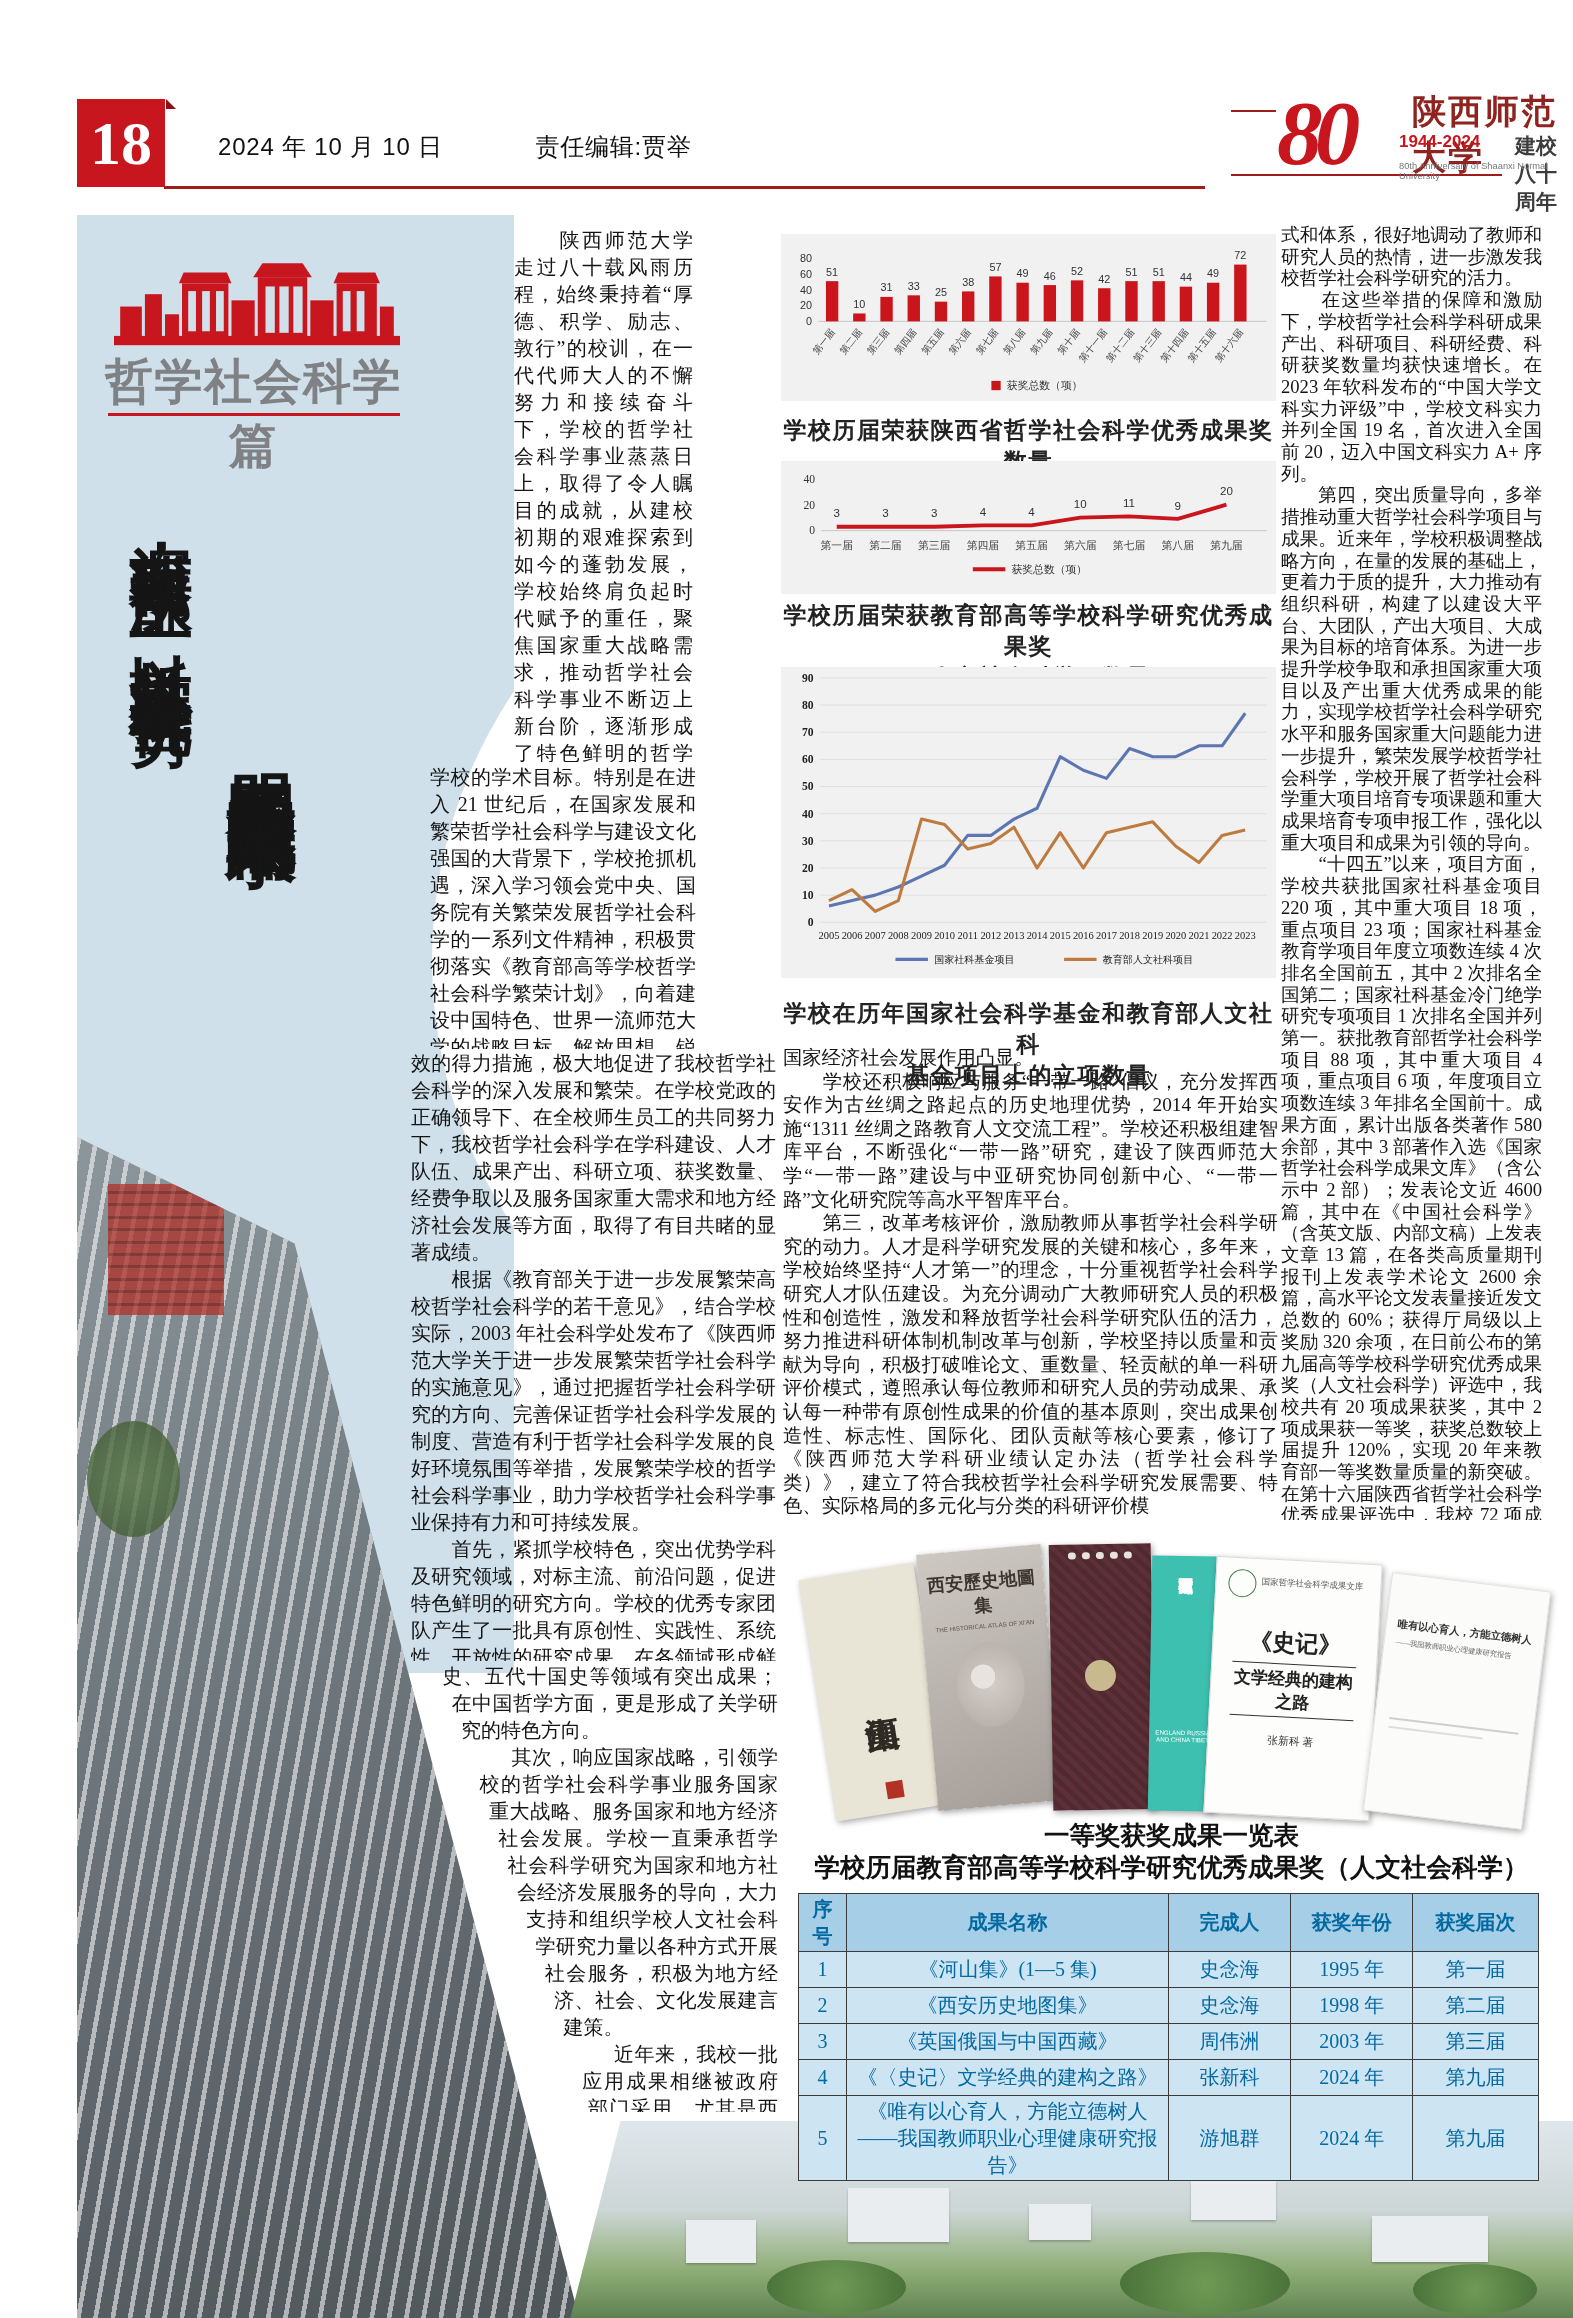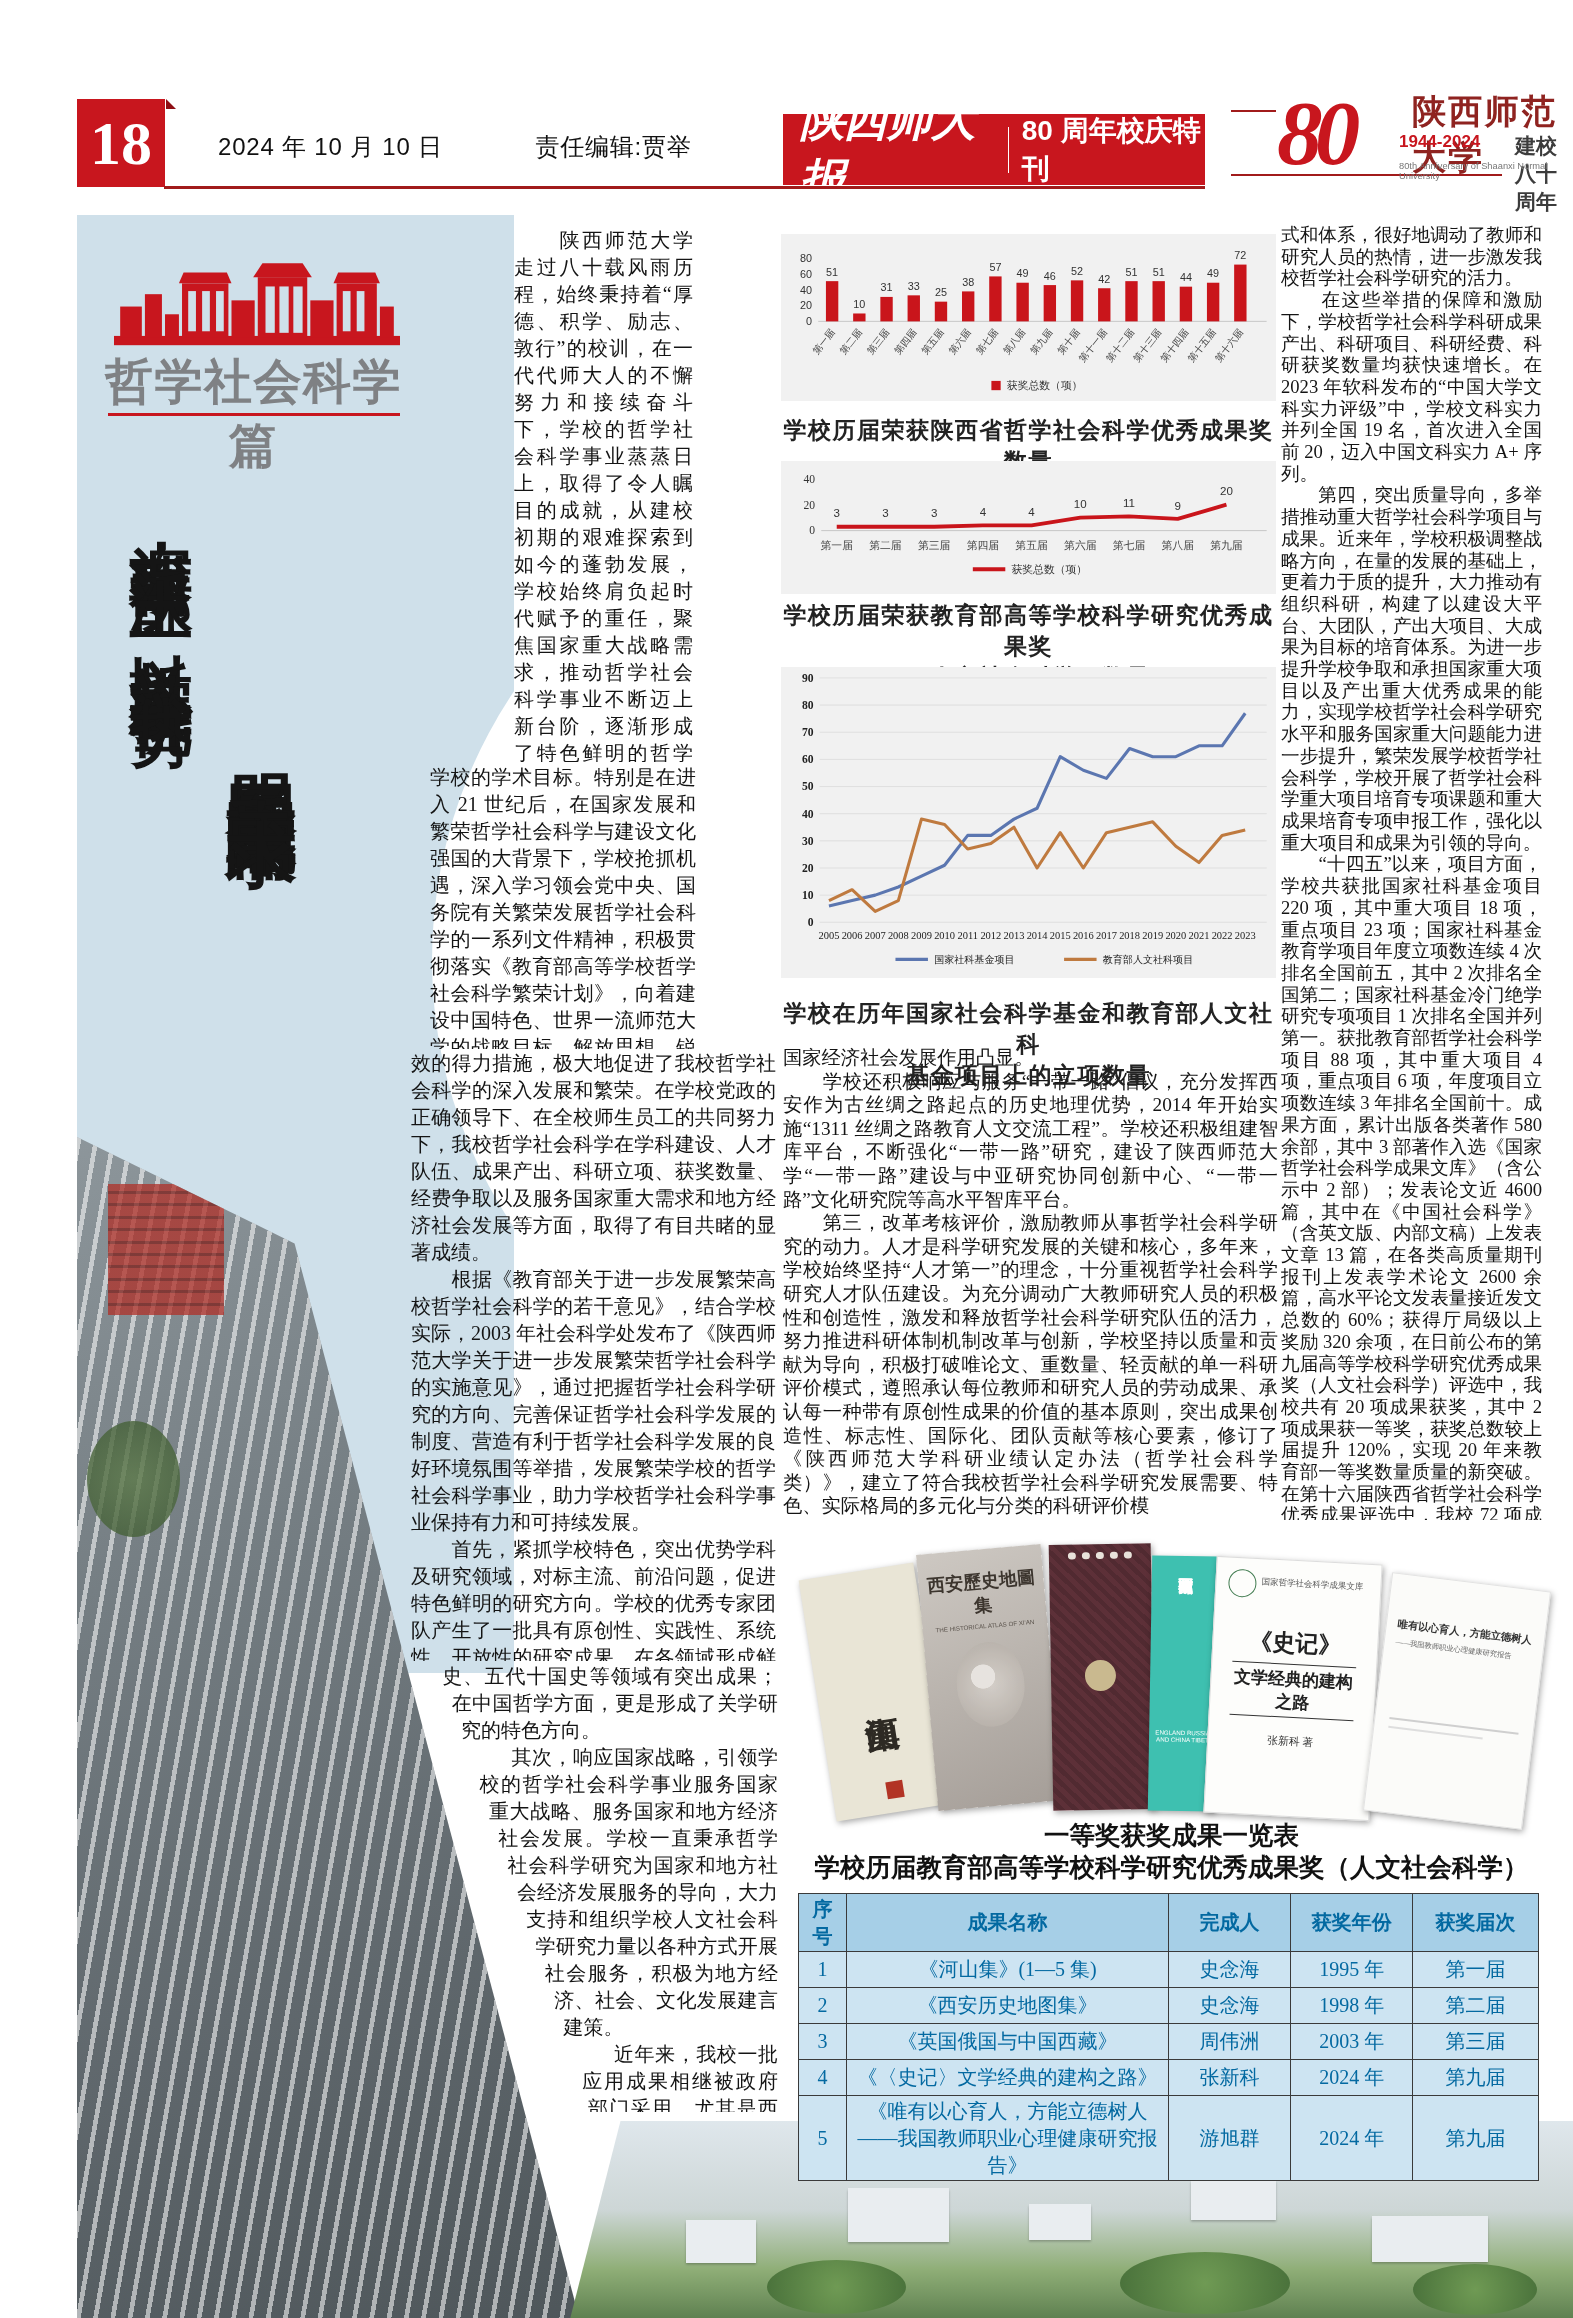--- a/index.html
+++ b/index.html
@@ -92,25 +92,20 @@
 <body>
 
 <div id="page">
 
   <div class="abs" id="pgnum">
       <span>18</span>
     </div>
   <div class="abs" id="dateline">
     <span>2024 年 10 月 10 日</span>
     <span>责任编辑:贾举</span>
-  </div>
-  <div class="abs" id="masthead">
-    <span class="paper">陕西师大报</span>
-    <span class="sep"></span>
-    <span class="edition">80 周年校庆特刊</span>
   </div>
   <div class="abs" id="hdrule"></div>
   <div class="abs" id="logo">
     <span class="l1"></span>
     <span class="l2"></span>
     <span class="mono">80</span>
     <span class="uni">陕西师范大学</span>
     <span class="yrs">1944-2024</span>
     <span class="ann">建校八十周年</span>
     <span class="eng">80th Anniversary of Shaanxi Normal University</span>

